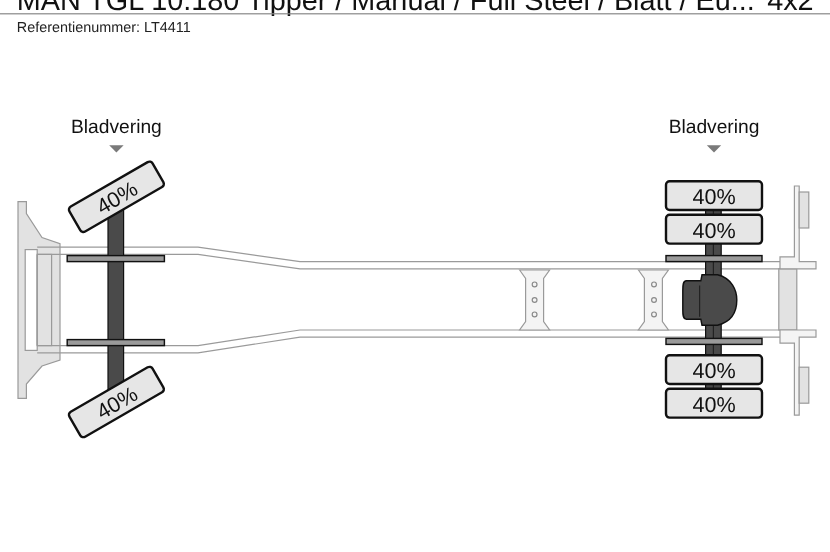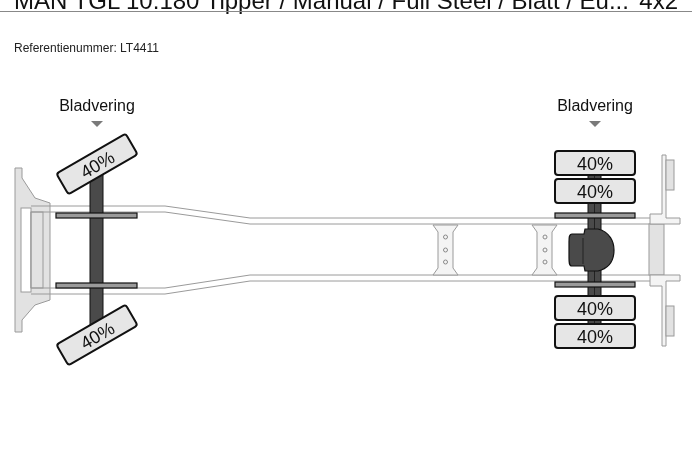--- a/index.html
+++ b/index.html
@@ -2,21 +2,21 @@
 <html><head>
 <meta charset="utf-8">
 <style>
   html, body { margin: 0; padding: 0; background: #ffffff; }
   body { width: 692px; height: 460px; position: relative; overflow: hidden;
          font-family: "Liberation Sans", sans-serif; color: #111; }
   .title { position: absolute; left: 14px; top: -13px; font-size: 24px; white-space: nowrap;
            color: #111; letter-spacing: 0px; }
   .title-right { position: absolute; right: 14px; top: -13px; font-size: 24px; color: #111; }
   .hr { position: absolute; left: 0; top: 11px; width: 692px; height: 1px; background: #888; }
-  .ref { position: absolute; left: 14px; top: 16px; font-size: 12px; color: #222; margin-top: 25px; }
+  .ref { position: absolute; left: 14px; top: 16px; font-size: 12px; color: #222; }
   svg { position: absolute; left: 0; top: 0; }
   .lbl { font-family: "Liberation Sans", sans-serif; font-size: 16px; fill: #111; }
   .pct { font-family: "Liberation Sans", sans-serif; font-size: 18px; fill: #111; }
 </style>
 </head>
 <body>
 
 <div class="title">MAN TGL 10.180 Tipper / Manual / Full Steel / Blatt / Eu...</div>
 <div class="title-right">4x2</div>
 <div class="hr"></div>

